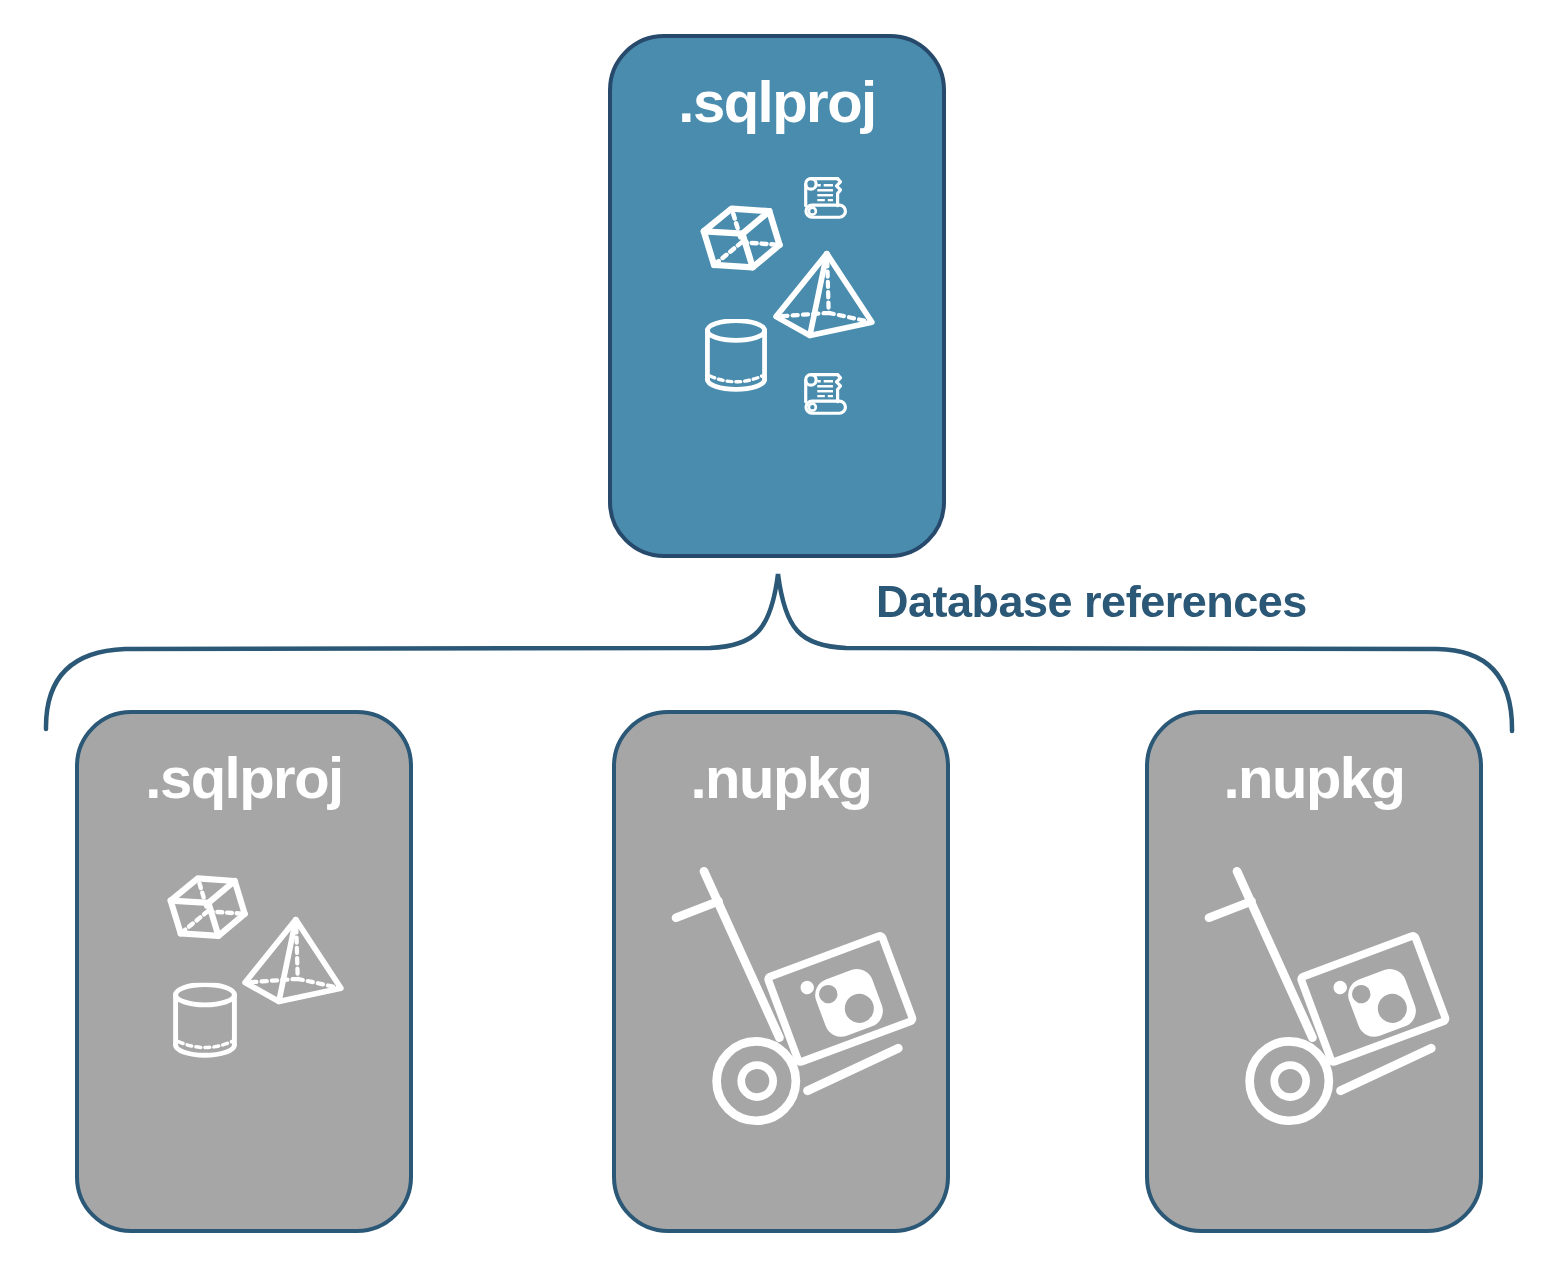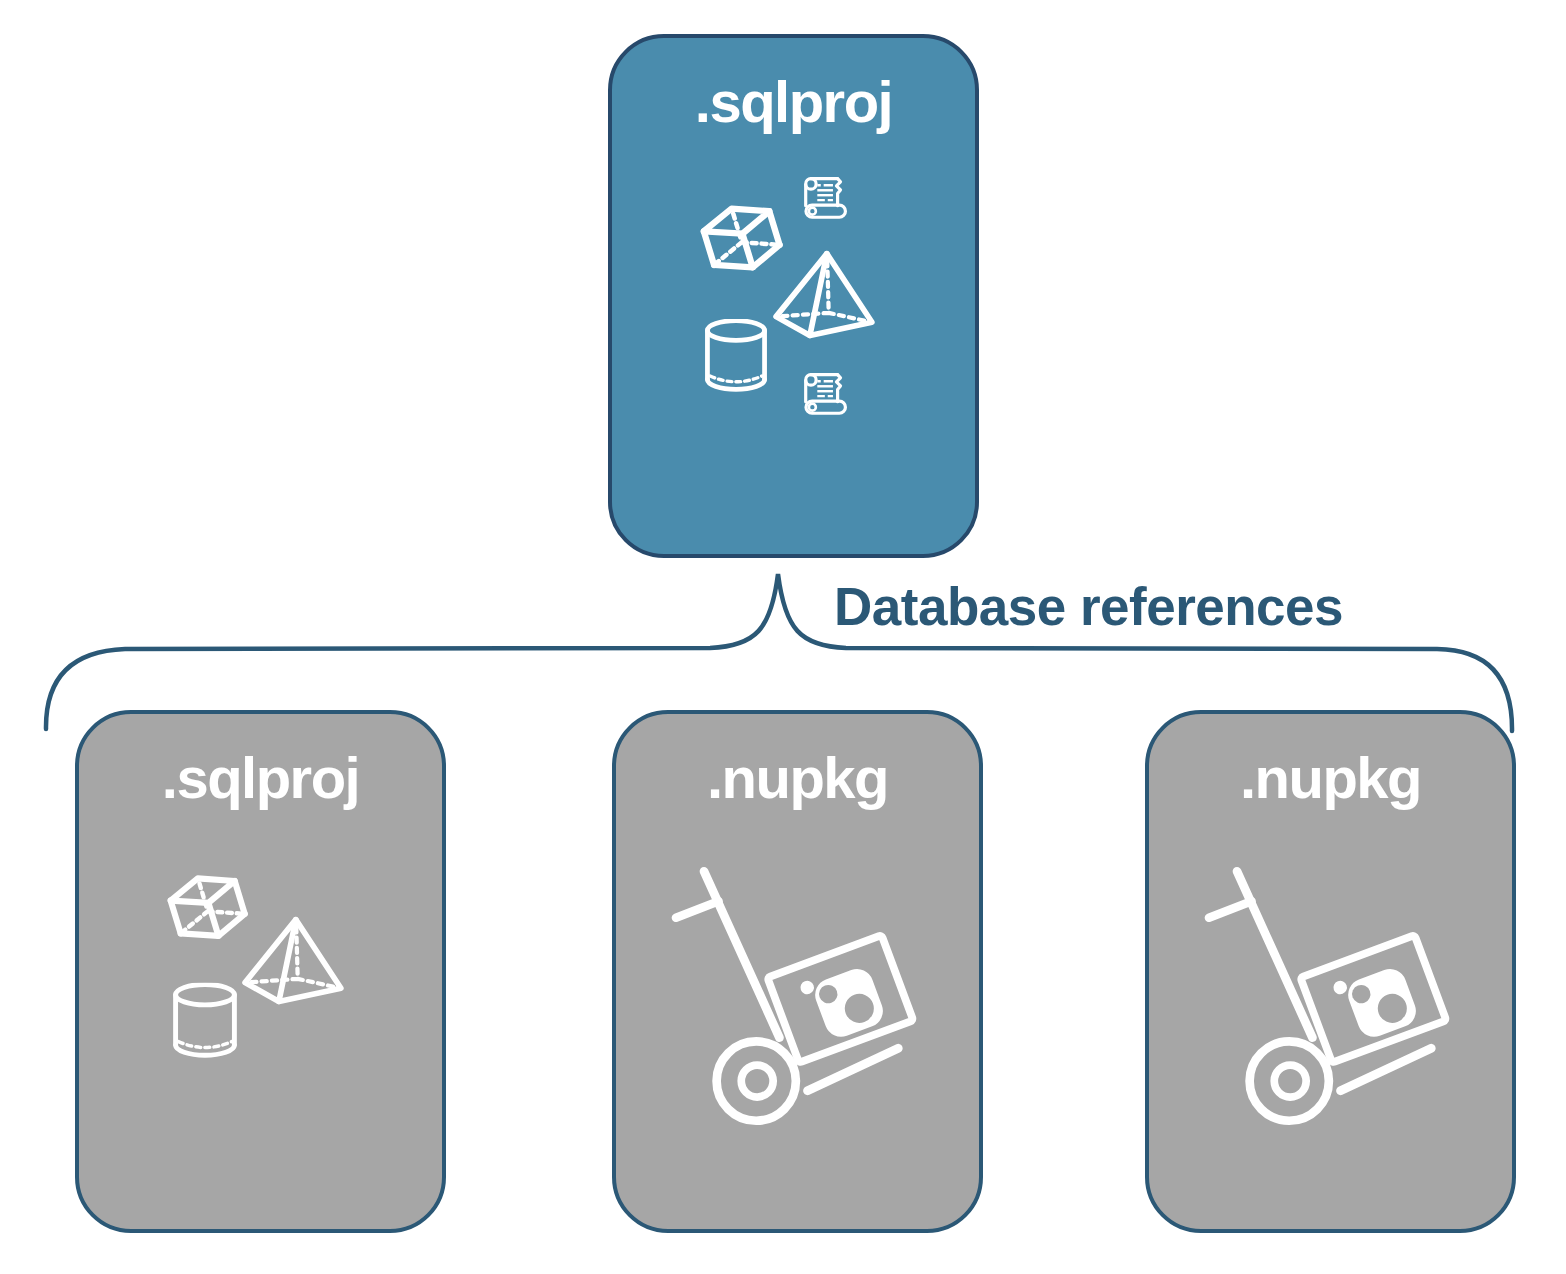--- a/index.html
+++ b/index.html
@@ -1,43 +1,43 @@
 <!DOCTYPE html>
 <html style="--blue: #4a8cad; --navy: #2b5876; --navy-dark: #27496b; --gray: #a6a6a6; --icon-white: #ffffff;"><head>
 <meta charset="utf-8">
 <style>
   html,body{margin:0;padding:0;background:#fff;}
   .canvas{
     position:relative;width:1566px;height:1274px;background:#fff;
     font-family:"Liberation Sans",sans-serif;overflow:hidden;
   }
   .node{
-    position:absolute;width:371px;height:524px;box-sizing:border-box;
+    position:absolute;width:338px;height:524px;box-sizing:border-box;
     border:4px solid var(--navy,#2b5876);border-radius:56px;
   }
   .node.root{
     left:608px;top:34px;
     background:var(--blue,#4a8cad);
     border-color:var(--navy-dark,#27496b);
   }
   .node.ref{top:710px;height:523px;background:var(--gray,#a6a6a6);}
   .ref-1{left:75px;}
   .ref-2{left:612px;}
   .ref-3{left:1145px;}
   .node-title{
     position:absolute;left:0;right:0;top:34px;text-align:center;
     color:#fff;font-weight:bold;font-size:58px;letter-spacing:-1.5px;
     line-height:1.05;user-select:none;
   }
   .glyph{position:absolute;color:#fff;display:block;}
   .brace{position:absolute;left:0;top:0;pointer-events:none;}
   .brace path{stroke:var(--navy,#2b5876);}
   .connector-label{
-    position:absolute;left:834px;top:576px;
-    font-size:53px;font-weight:bold;letter-spacing:-0.5px;
+    position:absolute;left:876px;top:576px;
+    font-size:45px;font-weight:bold;letter-spacing:-0.5px;
     color:var(--navy,#2b5876);white-space:nowrap;user-select:none;
   }
   .defs{position:absolute;width:0;height:0;overflow:hidden;}
 </style>
 </head>
 <body>
 
 <div class="canvas">
 
   <svg class="defs" aria-hidden="true">

